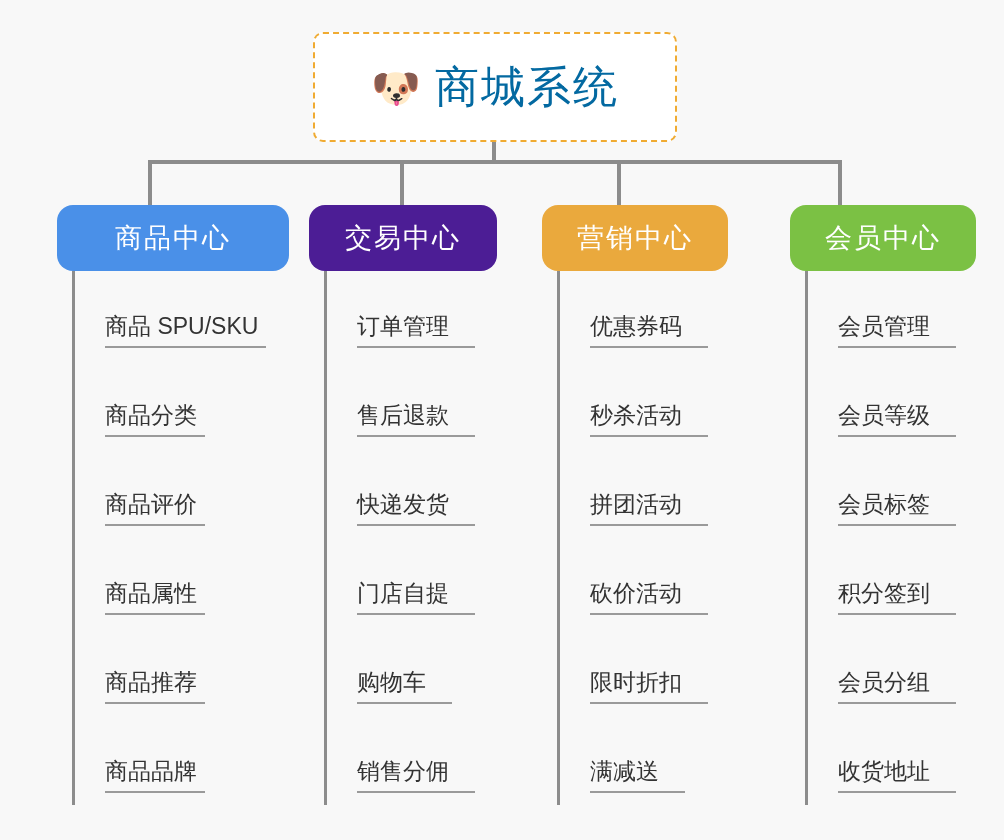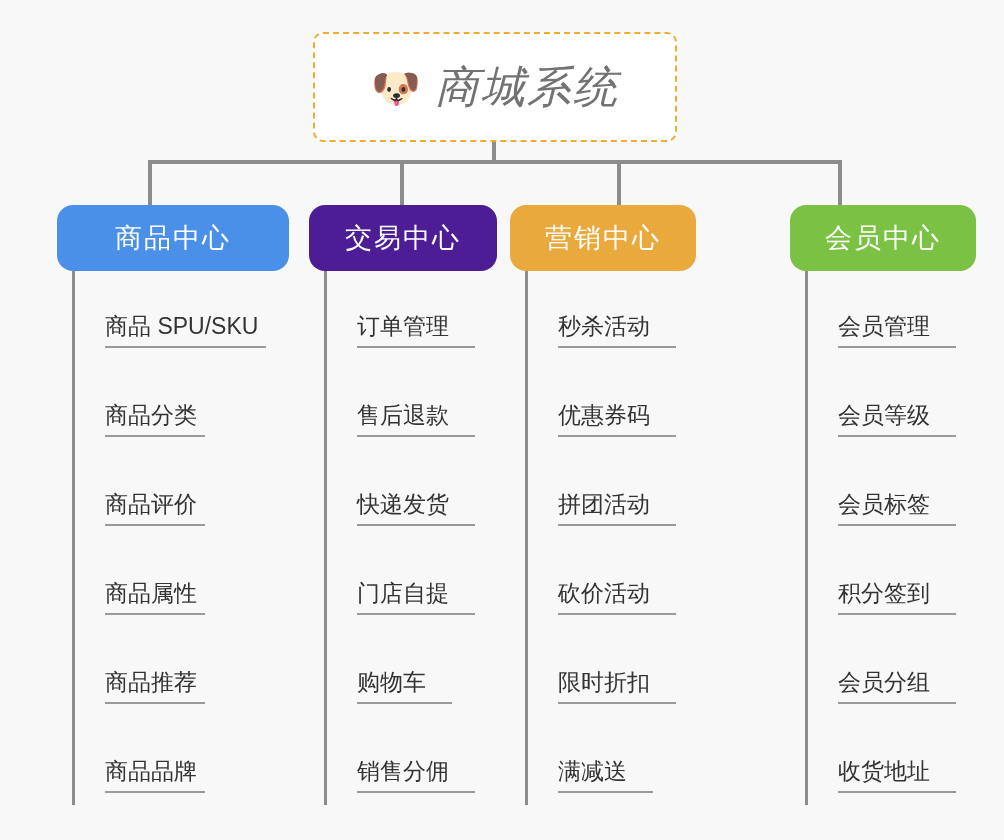--- a/index.html
+++ b/index.html
@@ -38,25 +38,24 @@
     gap: 14px;
   }
   .root-emoji {
     font-size: 40px;
     line-height: 1;
     display: block;
     margin-top: 2px;
   }
   .root-title {
     font-size: 44px;
-    color: #737373;
+    color: #0369a1;
     letter-spacing: 2px;
     line-height: 1;
     white-space: nowrap;
-    font-style: italic;
   }
 
   
   .conn {
     position: absolute;
     background: #8c8c8c;
   }
   .conn-stem {
     left: 492px;
     top: 142px;
@@ -79,21 +78,21 @@
   .conn-drop.d3 { left: 617px; }
   .conn-drop.d4 { left: 838px; }
 
   
   .column {
     position: absolute;
     top: 205px;
   }
   .col-1 { left: 57px;  width: 232px; }
   .col-2 { left: 309px; width: 188px; }
-  .col-3 { left: 510px; width: 186px; }
+  .col-3 { left: 542px; width: 186px; }
   .col-4 { left: 790px; width: 186px; }
 
   .cat-box {
     height: 66px;
     border-radius: 16px;
     display: flex;
     align-items: center;
     justify-content: center;
     color: #ffffff;
     font-size: 27px;
@@ -201,24 +200,24 @@
         </div>
     </div>
   </div>
 
   <div class="column col-3">
     <div class="cat-box orange">
       <span>营销中心</span>
     </div>
     <div class="leaves">
       <div class="leaf">
+          <span class="leaf-label">优惠券码</span>
+        </div>
+      <div class="leaf">
           <span class="leaf-label">秒杀活动</span>
-        </div>
-      <div class="leaf">
-          <span class="leaf-label">优惠券码</span>
         </div>
       <div class="leaf">
           <span class="leaf-label">拼团活动</span>
         </div>
       <div class="leaf">
           <span class="leaf-label">砍价活动</span>
         </div>
       <div class="leaf">
           <span class="leaf-label">限时折扣</span>
         </div>

